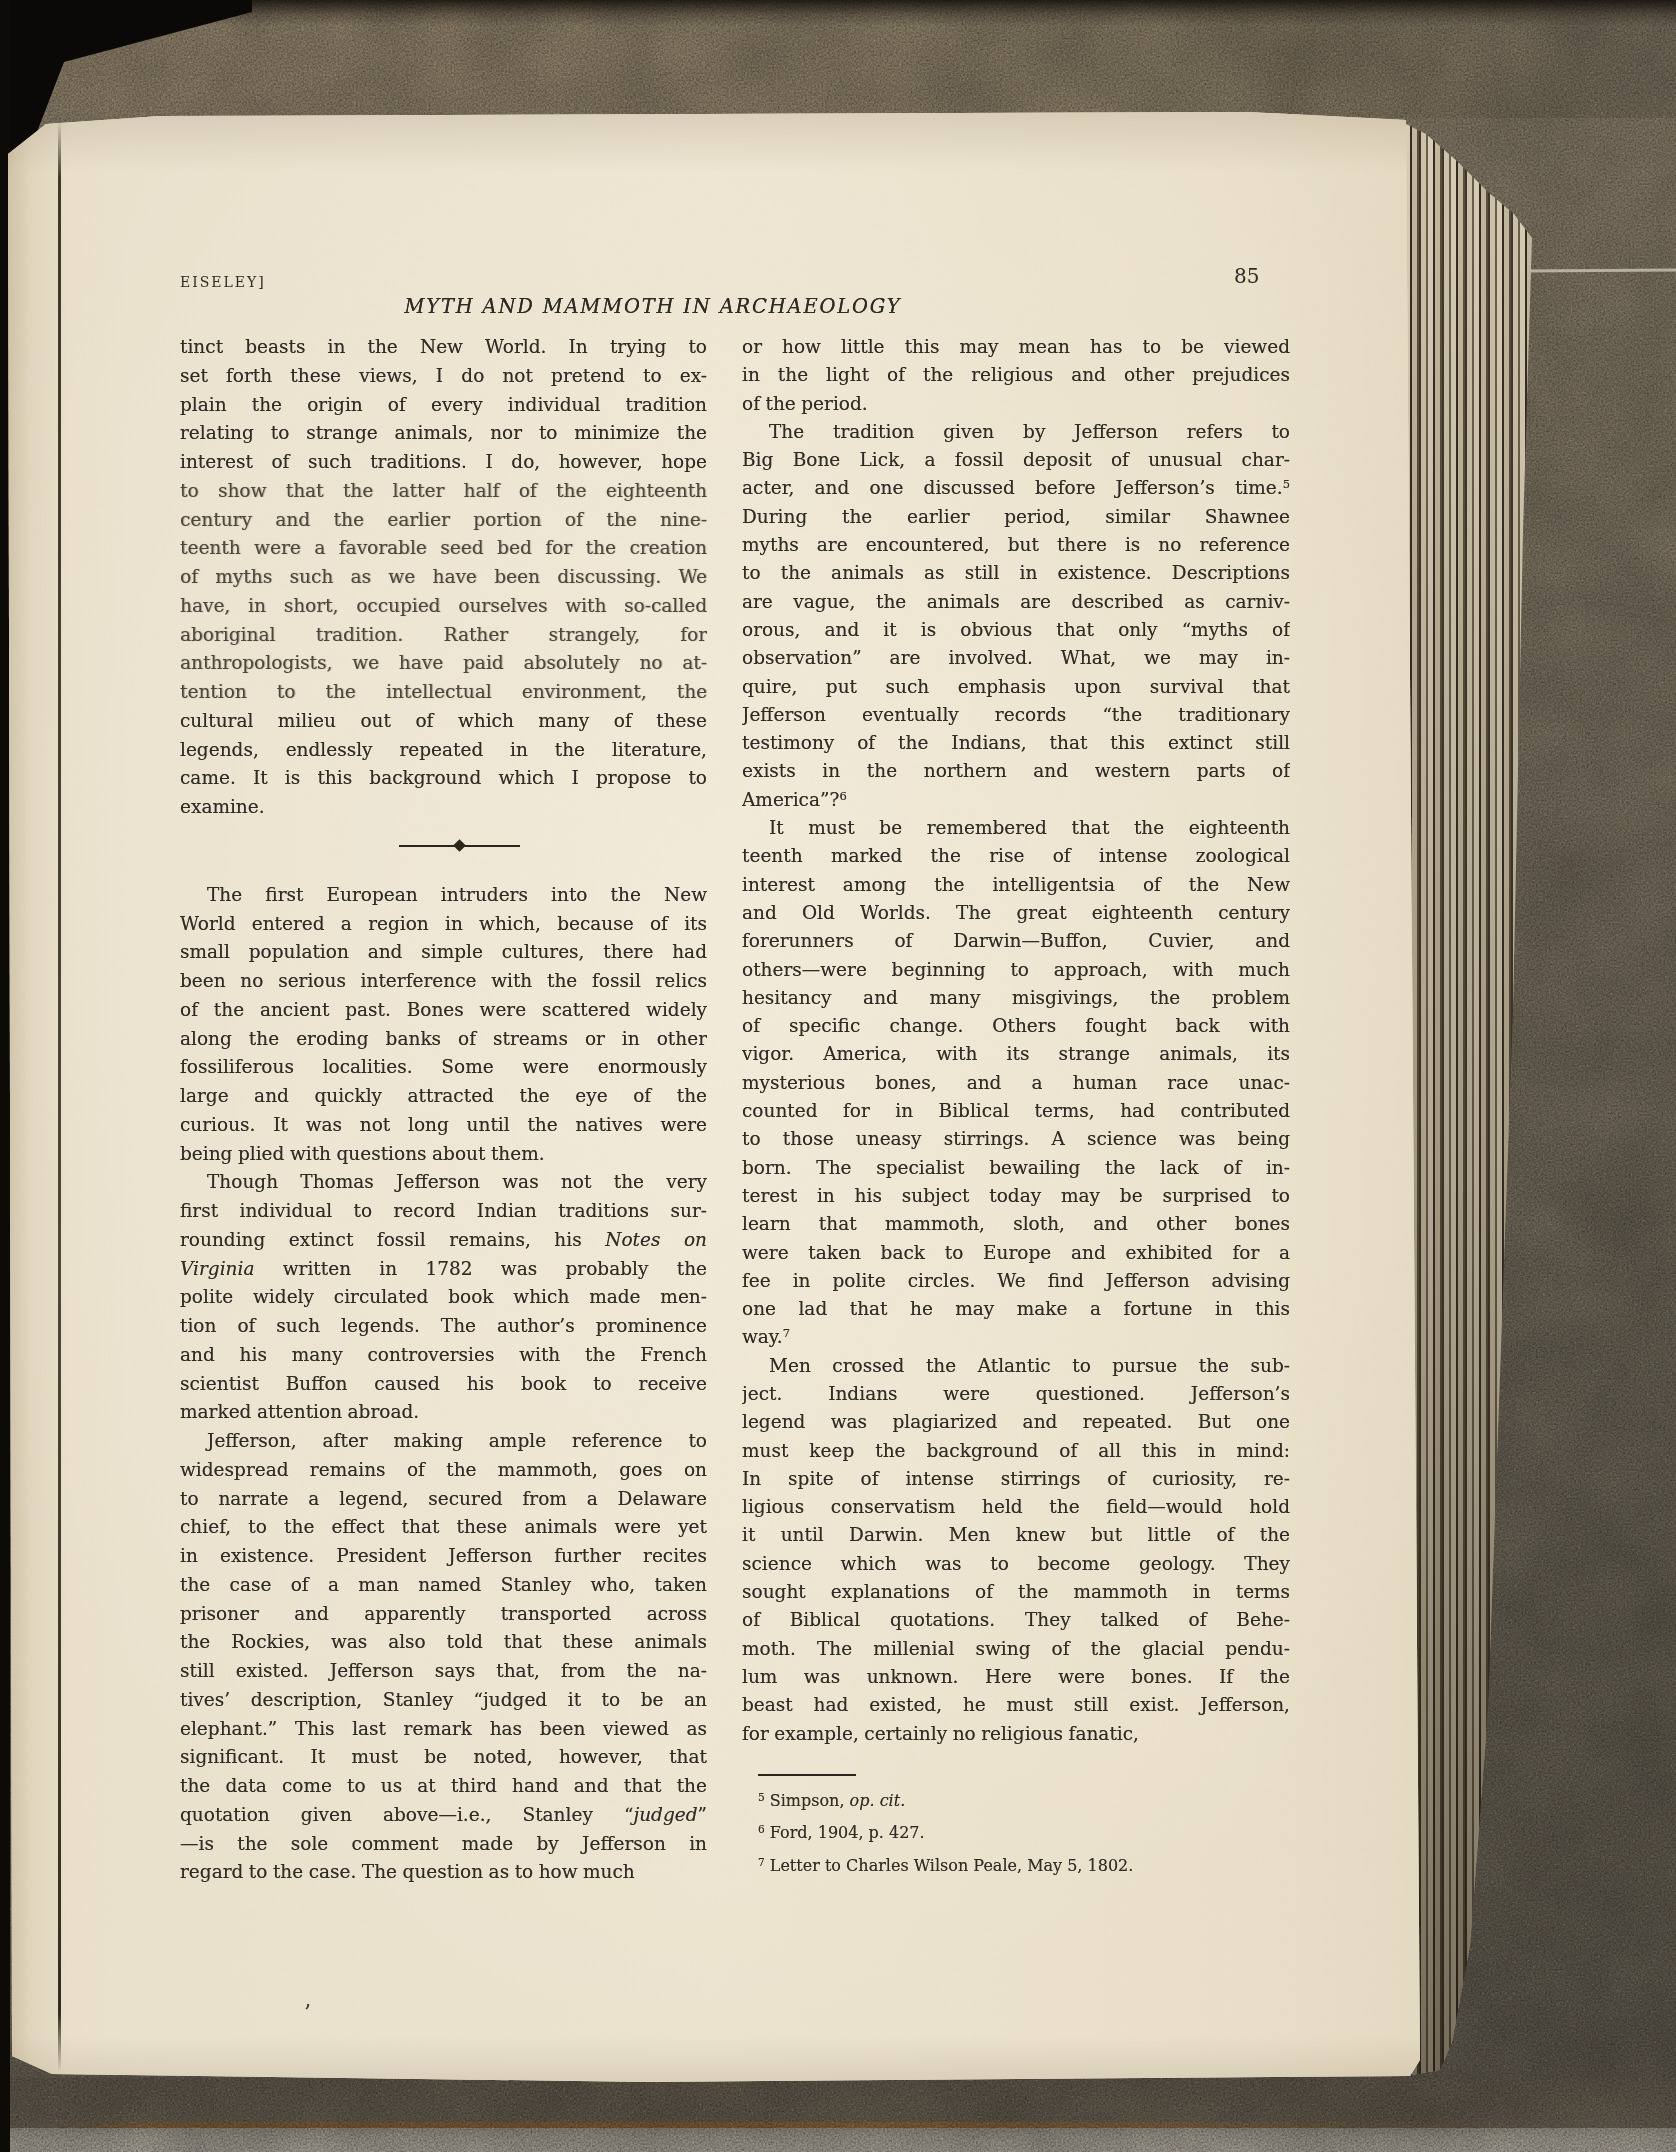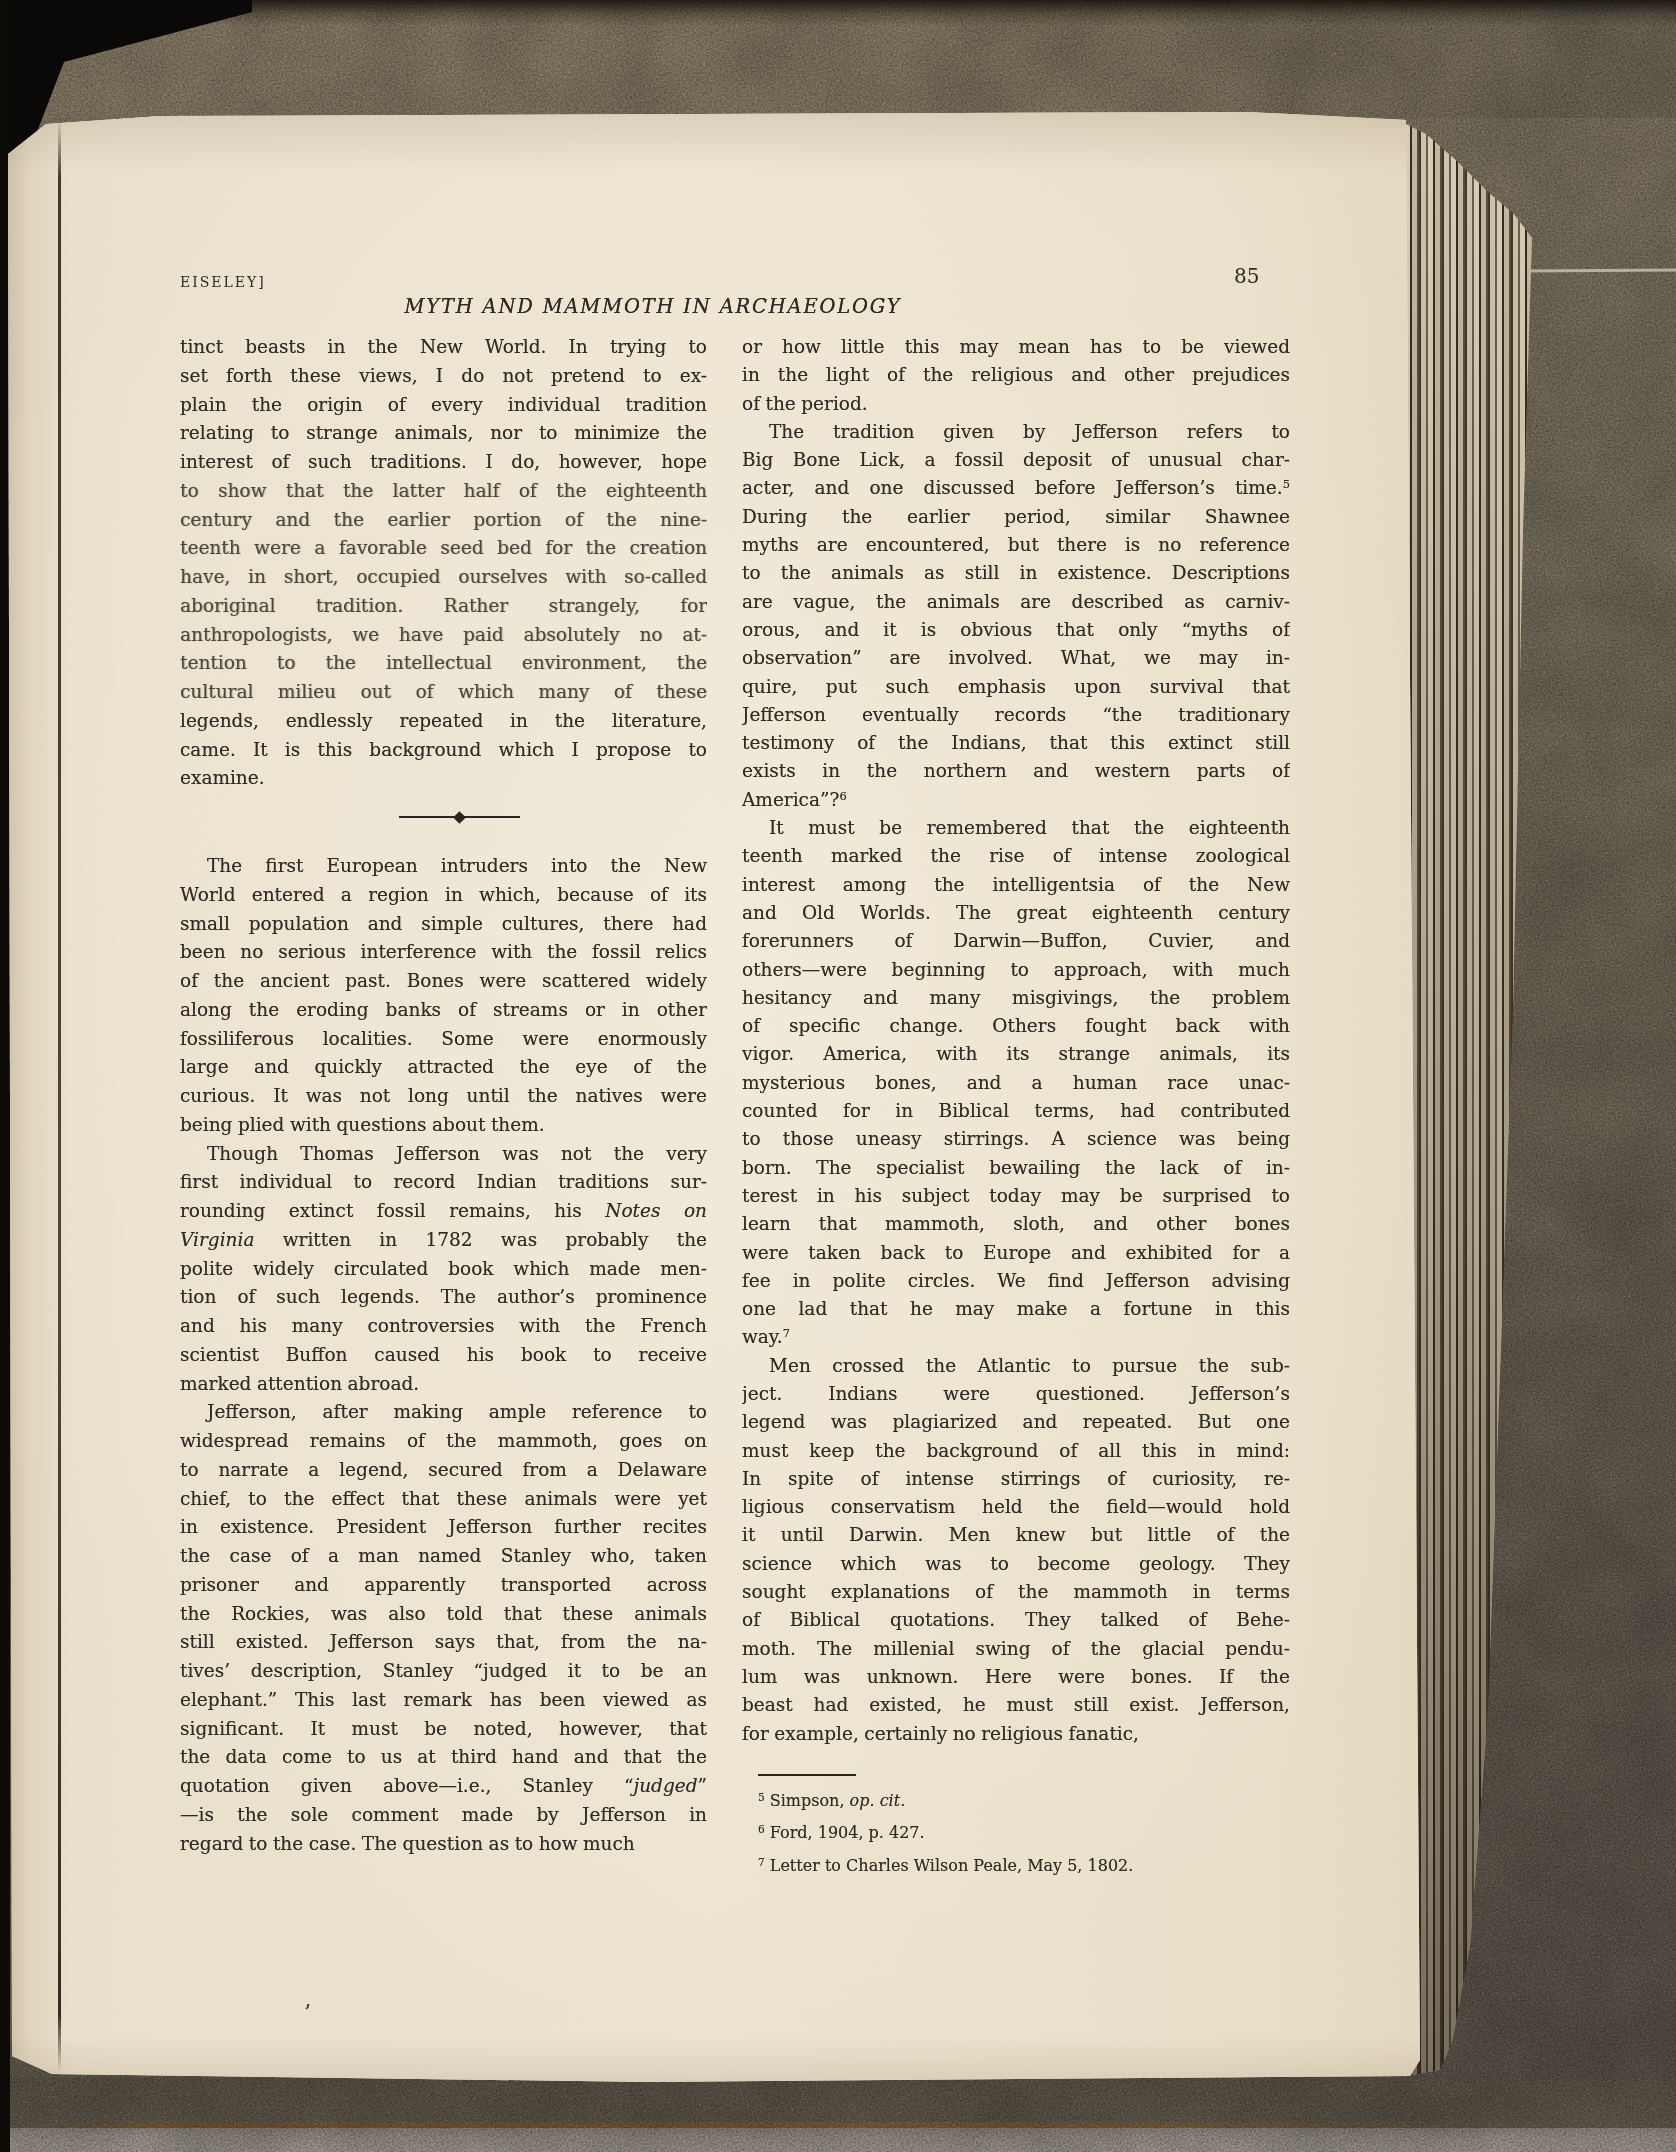--- a/index.html
+++ b/index.html
@@ -136,20 +136,21 @@
     <div class="column col-left">
         <div class="para">
           <div class="line">tinct beasts in the New World. In trying to</div>
           <div class="line">set forth these views, I do not pretend to ex-</div>
           <div class="line">plain the origin of every individual tradition</div>
           <div class="line">relating to strange animals, nor to minimize the</div>
           <div class="line">interest of such traditions. I do, however, hope</div>
           <div class="line">to show that the latter half of the eighteenth</div>
           <div class="line">century and the earlier portion of the nine-</div>
           <div class="line">teenth were a favorable seed bed for the creation</div>
+          <div class="line">of myths such as we have been discussing. We</div>
           <div class="line">have, in short, occupied ourselves with so-called</div>
           <div class="line">aboriginal tradition. Rather strangely, for</div>
           <div class="line">anthropologists, we have paid absolutely no at-</div>
           <div class="line">tention to the intellectual environment, the</div>
           <div class="line">cultural milieu out of which many of these</div>
           <div class="line">legends, endlessly repeated in the literature,</div>
           <div class="line">came. It is this background which I propose to</div>
           <div class="line last">examine.</div>
         </div>
         <div class="section-divider">

